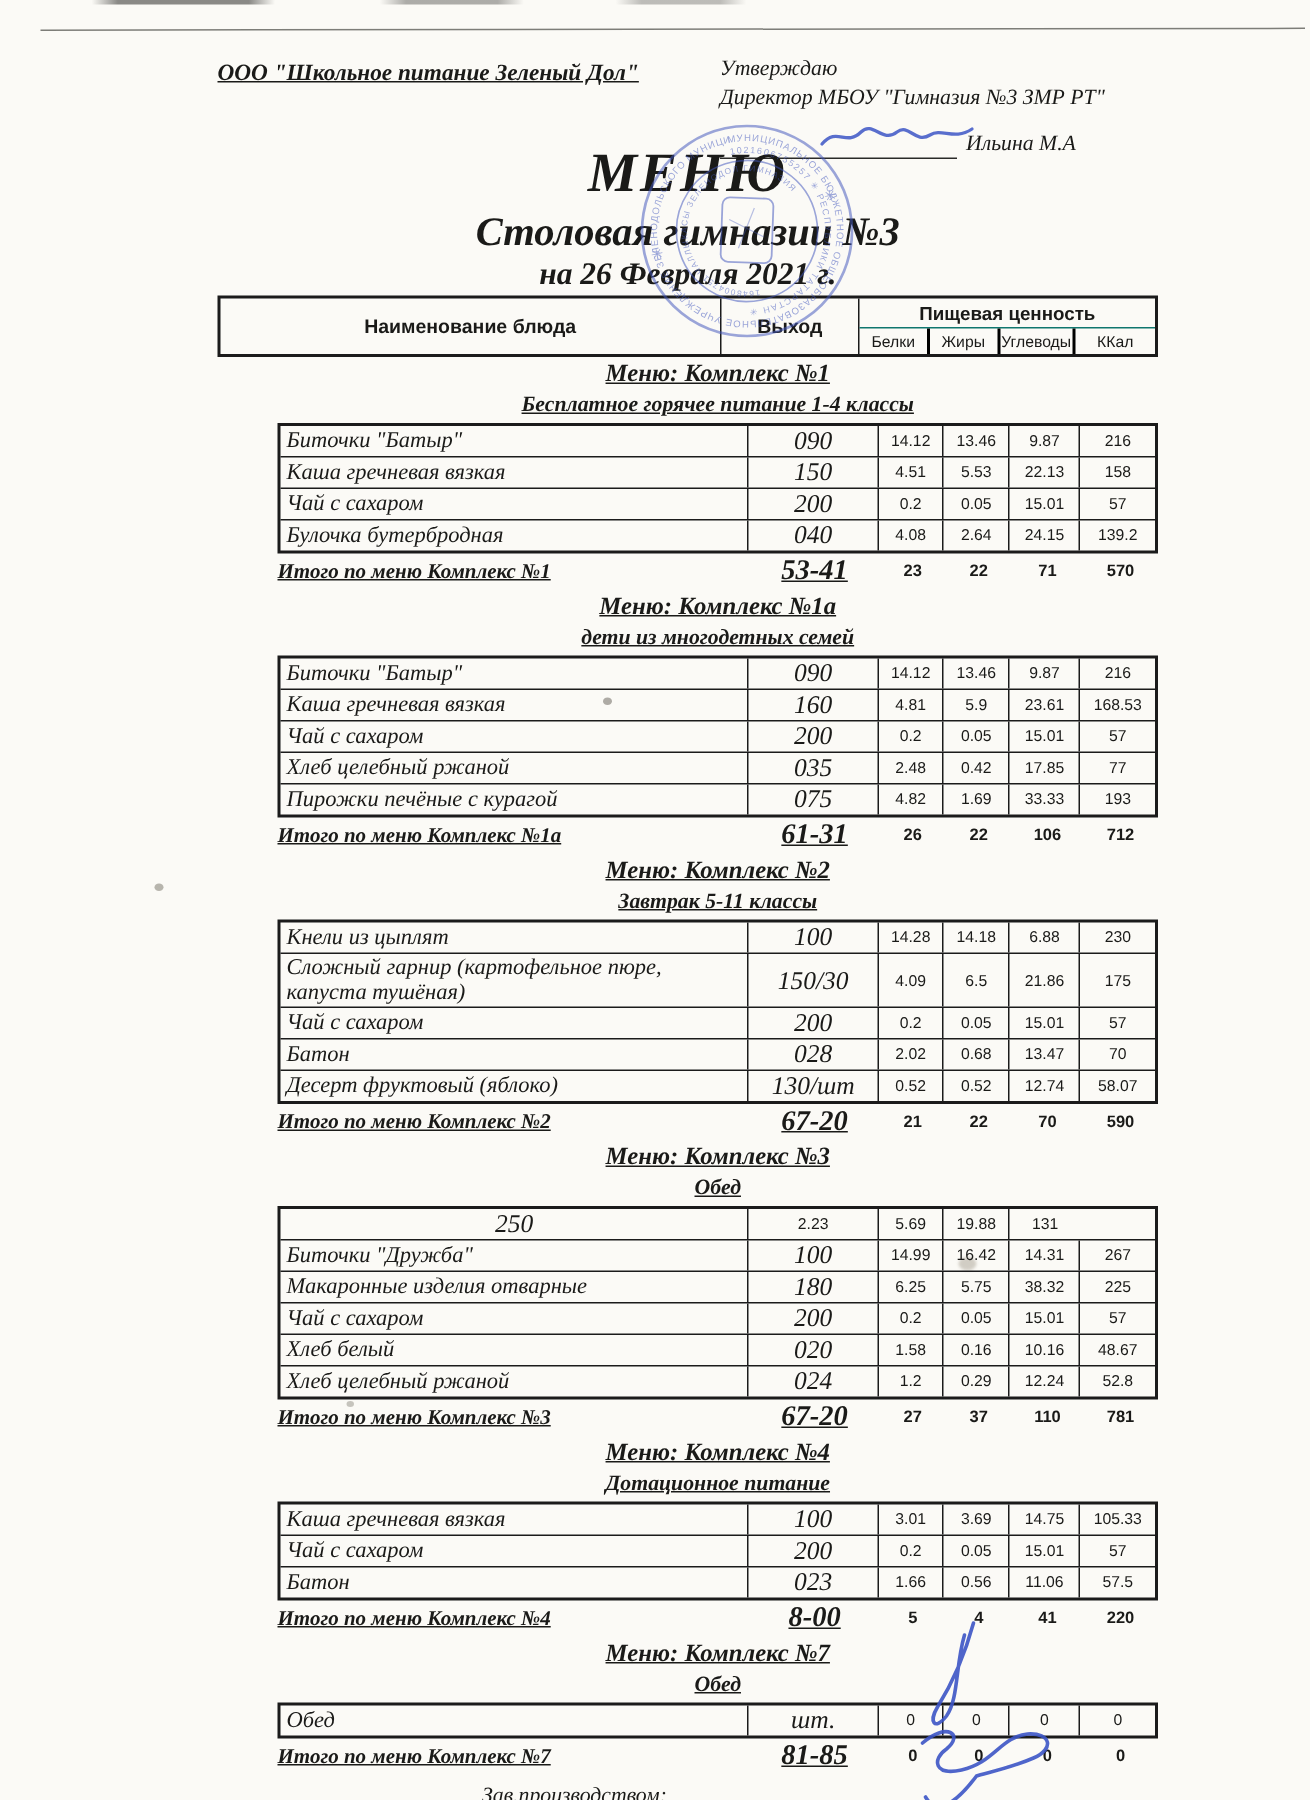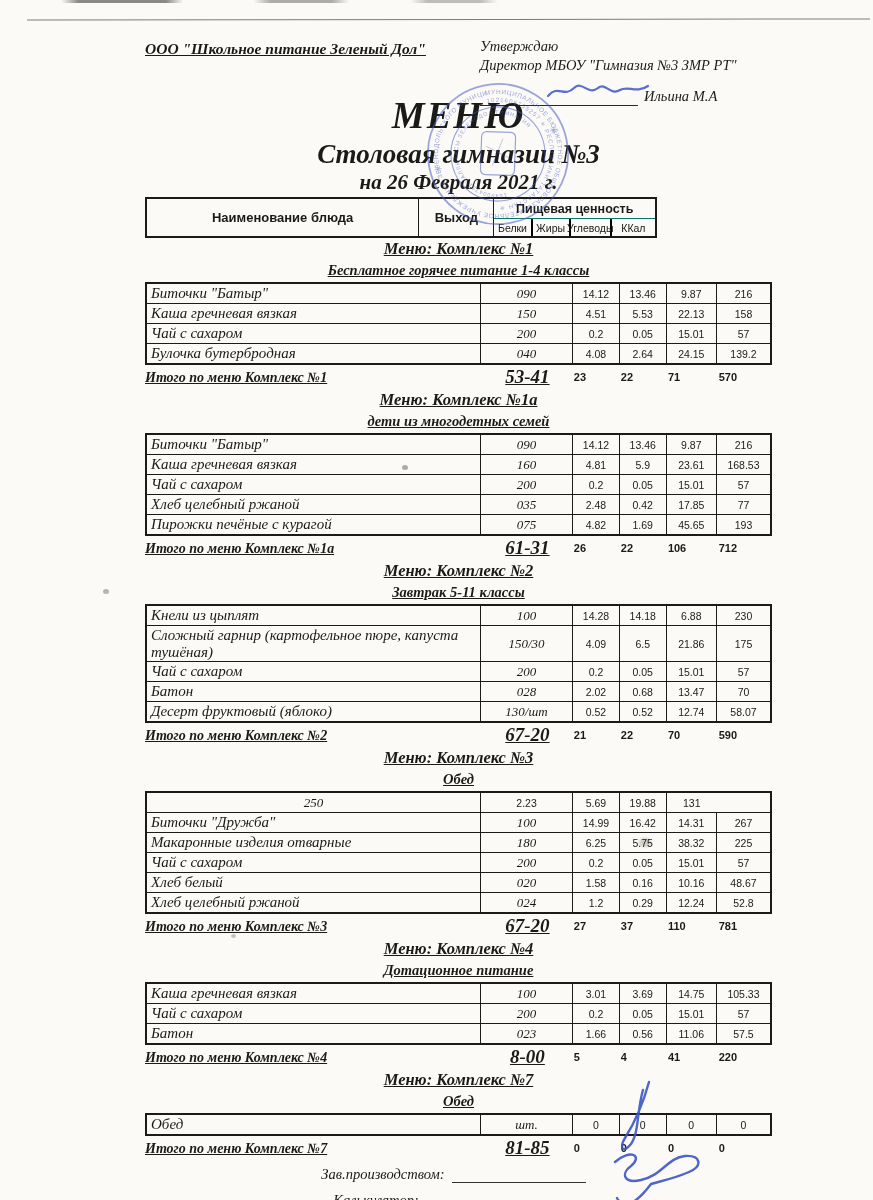--- a/index.html
+++ b/index.html
@@ -21,49 +21,49 @@
     text-decoration:underline;font-size:15.5px;}
   .approve{position:absolute;left:480px;top:37px;font-style:italic;font-size:14.5px;line-height:19px;}
   .sig-row{margin-top:12px;display:flex;align-items:flex-end;}
   .sig-line{width:158px;border-bottom:1.3px solid #2a2a28;height:14px;}
   .signer{margin-left:6px;}
   .center-block{position:absolute;left:145px;width:627px;text-align:center;font-weight:bold;font-style:italic;}
   .t-menu{top:94px;font-size:37px;letter-spacing:2px;}
   .t-sub{top:139px;font-size:27px;}
   .t-date{top:170px;font-size:21px;}
   
-  .mhead{position:absolute;left:145px;top:197px;width:512px;box-sizing:border-box;
+  .mhead{position:absolute;left:145px;top:197px;width:627px;box-sizing:border-box;
     display:grid;grid-template-columns:var(--cols);grid-template-rows:20px 17px;
     border:2px solid #1b1b1b;background:transparent;
     font-family:"Liberation Sans","DejaVu Sans",sans-serif;}
   .mhead>div{display:flex;align-items:center;justify-content:center;box-sizing:border-box;}
   .mh-dish{grid-column:1;grid-row:1/3;border-right:1px solid #1b1b1b;font-weight:bold;font-size:13px;}
   .mh-out{grid-column:2;grid-row:1/3;border-right:1px solid #1b1b1b;font-weight:bold;font-size:13px;}
   .mh-nut{grid-column:3/7;grid-row:1;border-bottom:1px solid #0f766e;font-weight:bold;font-size:12.5px;}
   .mh-s{grid-row:2;font-size:10.5px;border-right:2px solid #000000;}
   .mh-s:last-child{border-right:none;}
   
   .sections{position:absolute;left:145px;top:240px;width:627px;}
-  .section{margin-bottom:3px;}
+  .section{margin-bottom:3px;margin-left:40px;}
   .section-title{text-align:center;font-weight:bold;font-style:italic;font-size:16.5px;
     line-height:17px;text-decoration:underline;margin-bottom:6px;}
   .section-subtitle{text-align:center;font-weight:bold;font-style:italic;font-size:14.5px;
     line-height:15px;text-decoration:underline;margin-bottom:4px;}
   .sec-table{border:2px solid #1b1b1b;box-sizing:border-box;}
   .trow{display:grid;grid-template-columns:var(--cols);border-bottom:1px solid #1b1b1b;min-height:19px;}
   .trow.last{border-bottom:none;}
   .cell{display:flex;align-items:center;box-sizing:border-box;border-right:1px solid #1b1b1b;}
   .cell:last-child{border-right:none;}
   .c-name{justify-content:flex-start;padding:1px 2px 1px 4px;font-style:italic;font-size:15px;line-height:16.5px;}
-  .c-out{justify-content:center;font-style:italic;font-size:13px;}
+  .c-out{justify-content:center;font-style:italic;font-size:17px;}
   .c-val{justify-content:center;font-family:"Liberation Sans","DejaVu Sans",sans-serif;font-size:10.5px;}
   .total-row{display:grid;grid-template-columns:var(--cols);min-height:15px;margin-top:1px;align-items:center;}
   .t-name{font-weight:bold;font-style:italic;font-size:14px;line-height:15px;text-decoration:underline;}
   .t-out{text-align:center;font-weight:bold;font-style:italic;font-size:19px;text-decoration:underline;}
-  .t-val{font-family:"Liberation Sans","DejaVu Sans",sans-serif;font-weight:bold;font-size:11px;}
+  .t-val{text-align:center;font-family:"Liberation Sans","DejaVu Sans",sans-serif;font-weight:bold;font-size:11px;}
   
   .footer{margin-top:7px;font-style:italic;font-size:14.5px;}
   .f-row{display:flex;justify-content:center;align-items:flex-end;}
   .f-row1{margin-right:10px;}
   .f-row2{margin-top:9px;margin-right:30px;}
   .f-line1{width:134px;border-bottom:1.2px solid #333;height:13px;margin-left:7px;}
   .f-line2{width:128px;border-bottom:2px solid #222;height:13px;margin-left:7px;}
   
   .stamp{position:absolute;left:424px;top:80px;width:148px;height:148px;opacity:.52;pointer-events:none;}
   .sig-scrawl-top{position:absolute;left:544px;top:76px;width:112px;height:28px;pointer-events:none;}
@@ -188,21 +188,21 @@
             <div class="cell c-val">2.48</div>
             <div class="cell c-val">0.42</div>
             <div class="cell c-val">17.85</div>
             <div class="cell c-val">77</div>
           </div>
           <div class="trow last">
             <div class="cell c-name">Пирожки печёные с курагой</div>
             <div class="cell c-out">075</div>
             <div class="cell c-val">4.82</div>
             <div class="cell c-val">1.69</div>
-            <div class="cell c-val">45.65</div>
+            <div class="cell c-val">33.33</div>
             <div class="cell c-val">193</div>
           </div>
         </div>
     <div class="total-row">
       <div class="t-name">Итого по меню Комплекс №1а</div>
       <div class="t-out">61-31</div>
       <div class="t-val">26</div>
       <div class="t-val">22</div>
       <div class="t-val">106</div>
       <div class="t-val">712</div>

